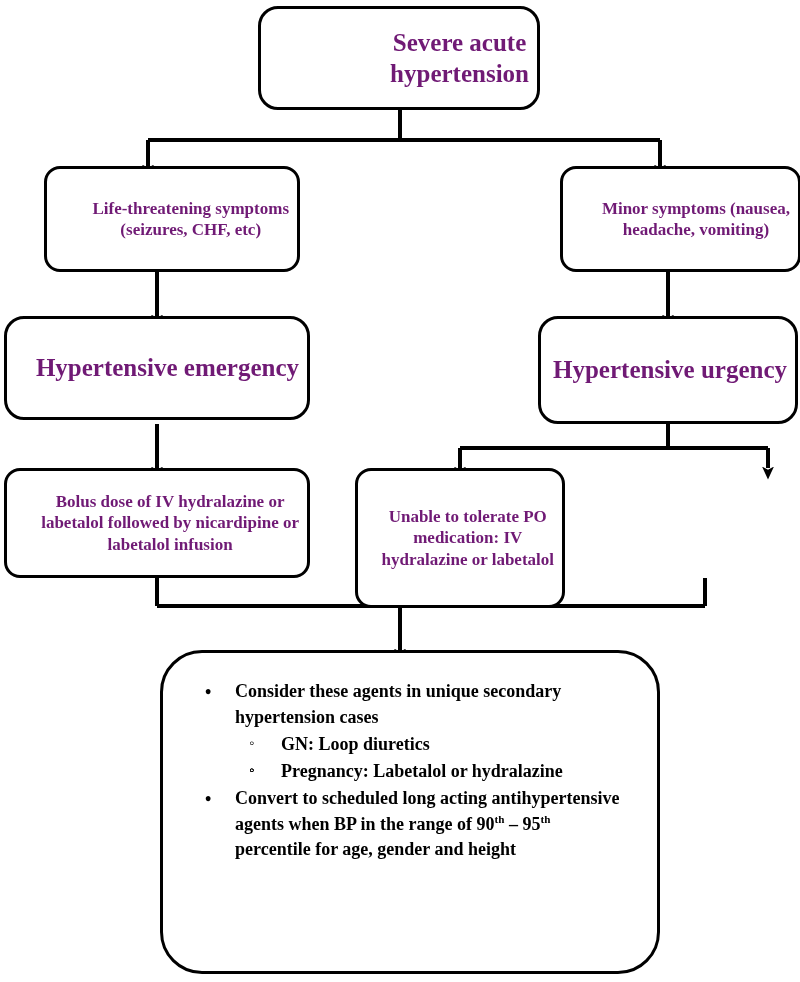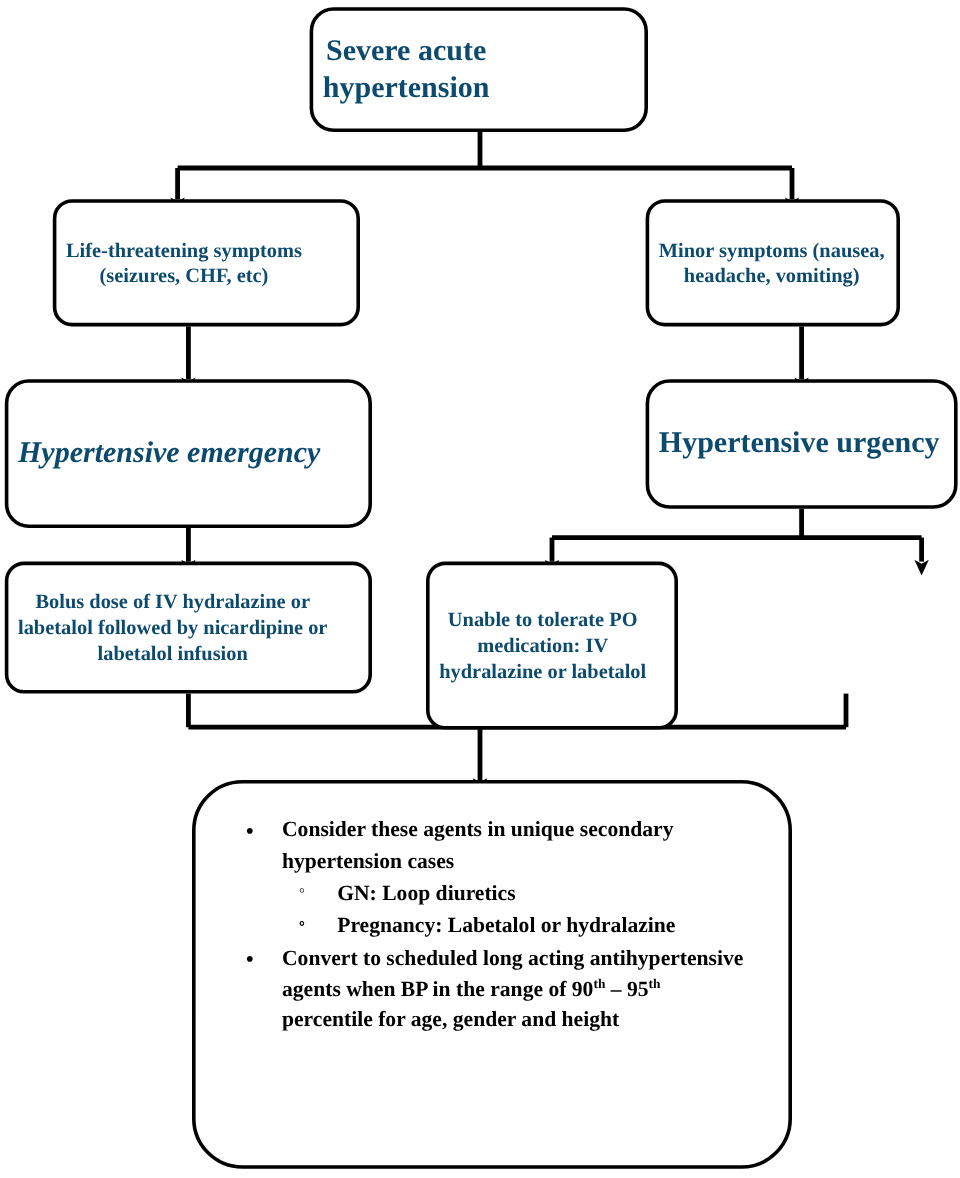--- a/index.html
+++ b/index.html
@@ -24,24 +24,24 @@
     width: 800px;
     height: 982px;
   }
   .node {
     position: absolute;
     box-sizing: border-box;
     border: 3px solid #000000;
     background: #ffffff;
     display: flex;
     align-items: center;
-    justify-content: flex-start;
+    justify-content: flex-end;
     text-align: center;
     font-weight: bold;
-    color: #0c4a6e;
+    color: #701a75;
     line-height: 1.26;
     padding: 4px 8px;
   }
   .node-text { display: block; white-space: pre-line; }
 
   .r-small { border-radius: 16px; }
   .r-med   { border-radius: 20px; }
 
   .fs-root { font-size: 25px; }
   .fs-mid  { font-size: 25px; }
@@ -141,26 +141,26 @@
   <div class="node r-med fs-root" style="left:258px; top:6px; width:282px; height:104px;">
     <span class="node-text">Severe acute
 hypertension</span>
   </div>
 
   <div class="node r-small fs-sym" style="left:4px; top:166px; width:256px; height:106px;margin-left:40px;">
     <span class="node-text">Life-threatening symptoms
 (seizures, CHF, etc)</span>
   </div>
 
-  <div class="node r-small fs-sym" style="left:538px; top:166px; width:212px; height:106px;">
+  <div class="node r-small fs-sym" style="left:560px; top:166px; width:241px; height:106px;">
     <span class="node-text">Minor symptoms (nausea,
 headache, vomiting)</span>
   </div>
 
-  <div class="node r-med fs-mid" style="left:4px; top:316px; width:306px; height:124px;font-style:italic;">
+  <div class="node r-med fs-mid" style="left:4px; top:316px; width:306px; height:104px;">
     <span class="node-text">Hypertensive emergency</span>
   </div>
 
   <div class="node r-med fs-mid" style="left:538px; top:316px; width:260px; height:108px;">
     <span class="node-text">Hypertensive urgency</span>
   </div>
 
   <div class="node r-small fs-sym" style="left:4px; top:468px; width:306px; height:110px;">
     <span class="node-text">Bolus dose of IV hydralazine or
 labetalol followed by nicardipine or

